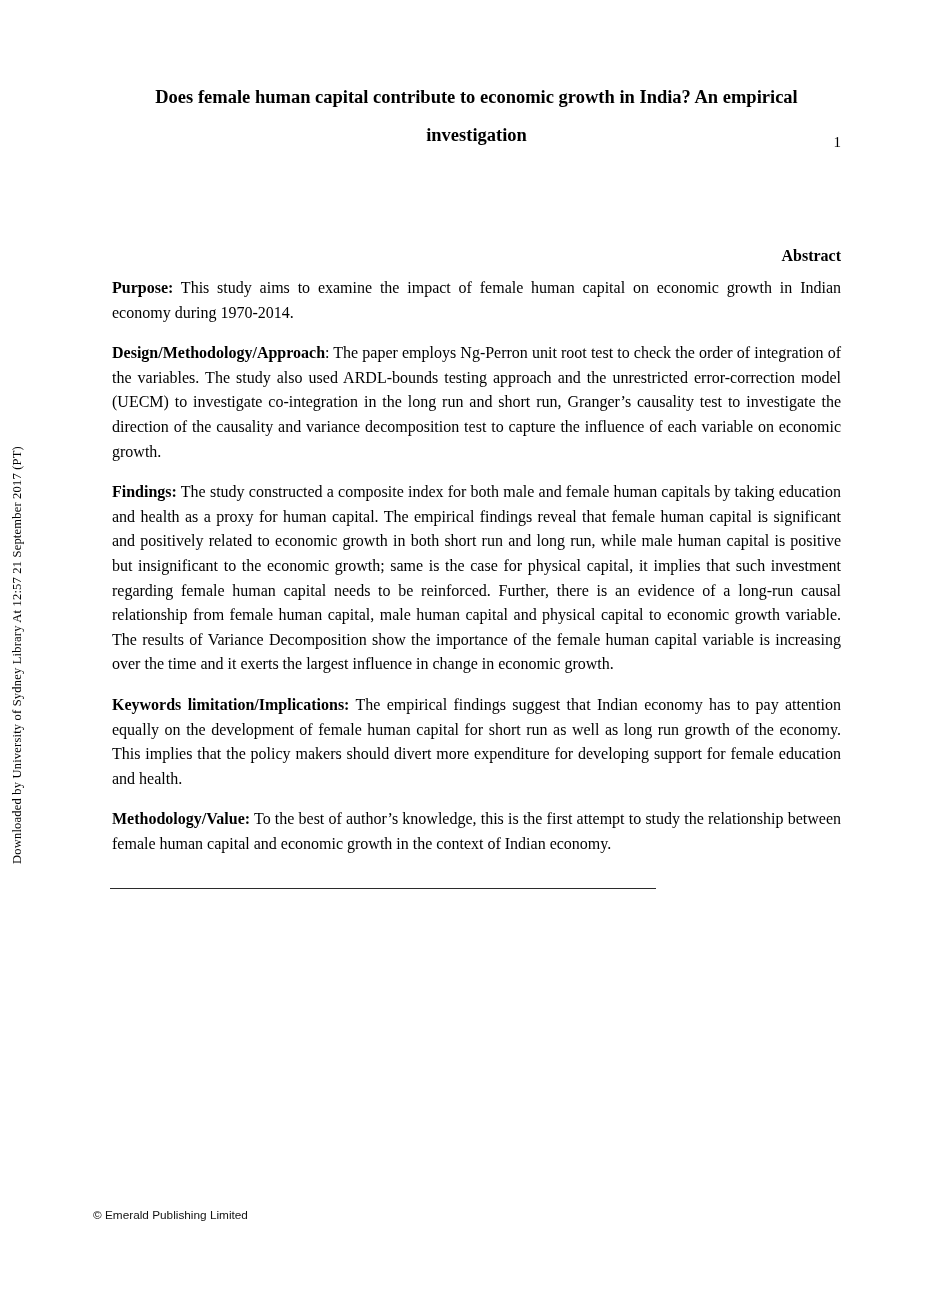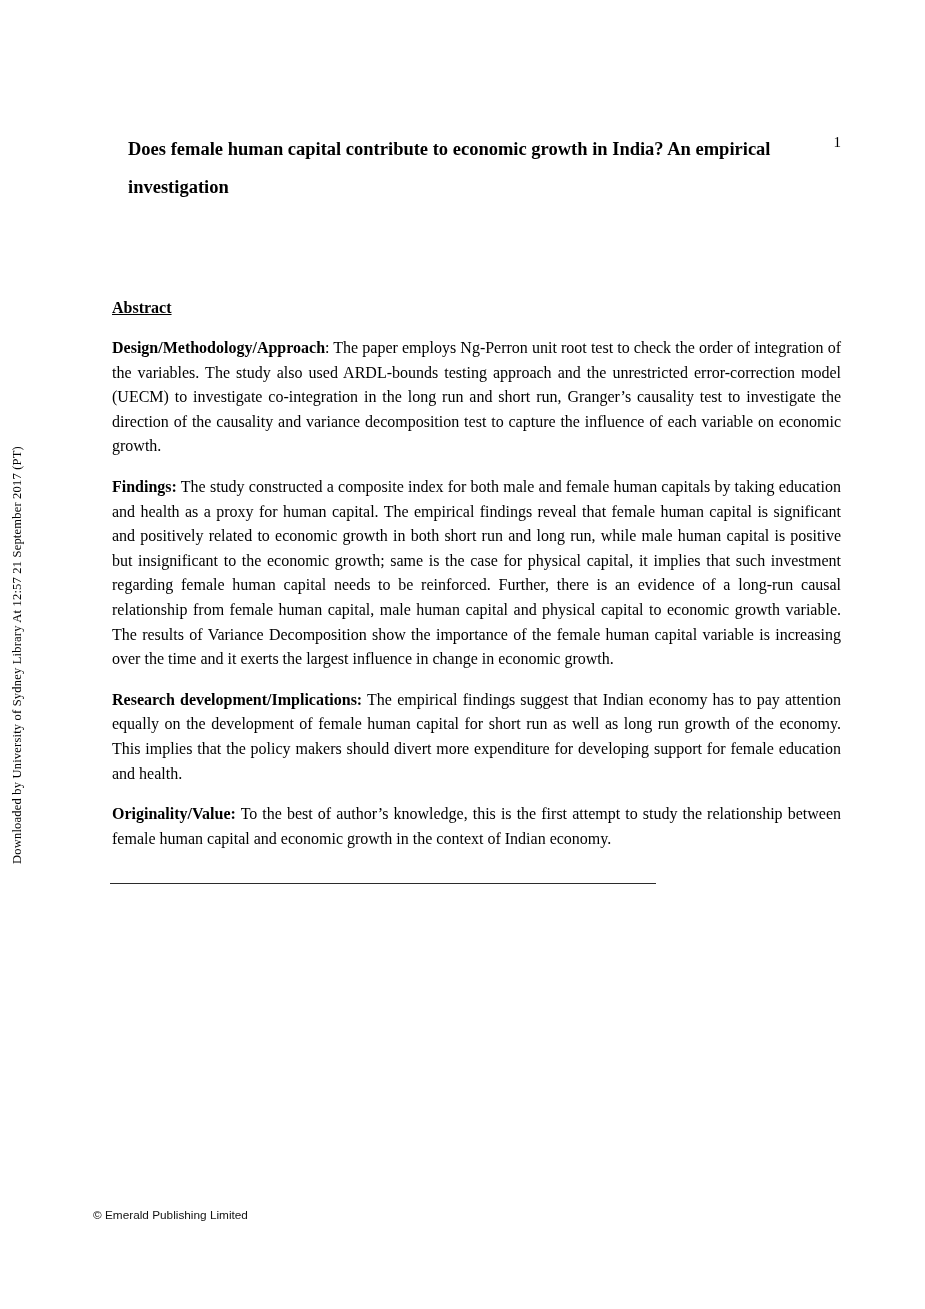--- a/index.html
+++ b/index.html
@@ -32,35 +32,34 @@
     right: 84px;
     font-size: 15px;
   }
 
   .content {
     margin-left: 112px;
     width: 729px;
   }
 
   .title {
-    margin: 16px;
-    padding-top: 114px;
+    margin: 0;
+    padding-top: 78px;
     font-size: 18.5px;
     font-weight: bold;
-    text-align: left;
+    text-align: center;
     line-height: 38px;
   }
 
   .abstract-heading {
-    margin: 90px 0 16px 0;
+    margin: 90px 0 8px 0;
     font-size: 16px;
     font-weight: bold;
-    text-align: left;
+    text-align: right;
     line-height: 24px;
-    text-decoration: underline;
   }
 
   .para {
     margin: 8px 0 16px 0;
     font-size: 16px;
     line-height: 24.6px;
     text-align: justify;
   }
   .para + .para { margin-top: 12px; }
   .para-label { font-weight: bold; }
@@ -97,28 +96,29 @@
 <div class="watermark">Downloaded by University of Sydney Library At 12:57 21 September 2017 (PT)</div>
 
 <div class="page-number">1</div>
 
 <div class="content">
 
   <h1 class="title">Does female human capital contribute to economic growth in India? An empirical investigation</h1>
 
   <h2 class="abstract-heading">Abstract</h2>
 
+  <p class="para"><b class="para-label">Purpose:</b><span> This study aims to examine the impact of female human capital on economic growth in Indian economy during 1970-2014.</span></p>
 
   <p class="para"><b class="para-label">Design/Methodology/Approach</b><span>: The paper employs Ng-Perron unit root test to check the order of integration of the variables. The study also used ARDL-bounds testing approach and the unrestricted error-correction model (UECM) to investigate co-integration in the long run and short run, Granger’s causality test to investigate the direction of the causality and variance decomposition test to capture the influence of each variable on economic growth.</span></p>
 
   <p class="para"><b class="para-label">Findings:</b><span> The study constructed a composite index for both male and female human capitals by taking education and health as a proxy for human capital. The empirical findings reveal that female human capital is significant and positively related to economic growth in both short run and long run, while male human capital is positive but insignificant to the economic growth; same is the case for physical capital, it implies that such investment regarding female human capital needs to be reinforced. Further, there is an evidence of a long-run causal relationship from female human capital, male human capital and physical capital to economic growth variable. The results of Variance Decomposition show the importance of the female human capital variable is increasing over the time and it exerts the largest influence in change in economic growth.</span></p>
 
-  <p class="para"><b class="para-label">Research development/Implications:</b><span> The empirical findings suggest that Indian economy has to pay attention equally on the development of female human capital for short run as well as long run growth of the economy. This implies that the policy makers should divert more expenditure for developing support for female education and health.</span></p>
+  <p class="para"><b class="para-label">Keywords limitation/Implications:</b><span> The empirical findings suggest that Indian economy has to pay attention equally on the development of female human capital for short run as well as long run growth of the economy. This implies that the policy makers should divert more expenditure for developing support for female education and health.</span></p>
 
-  <p class="para"><b class="para-label">Originality/Value:</b><span> To the best of author’s knowledge, this is the first attempt to study the relationship between female human capital and economic growth in the context of Indian economy.</span></p>
+  <p class="para"><b class="para-label">Methodology/Value:</b><span> To the best of author’s knowledge, this is the first attempt to study the relationship between female human capital and economic growth in the context of Indian economy.</span></p>
 
   <hr class="divider">
 
 
 </div>
 
 <div class="footer">
   <div class="copyright">© Emerald Publishing Limited</div>
 </div>
 

